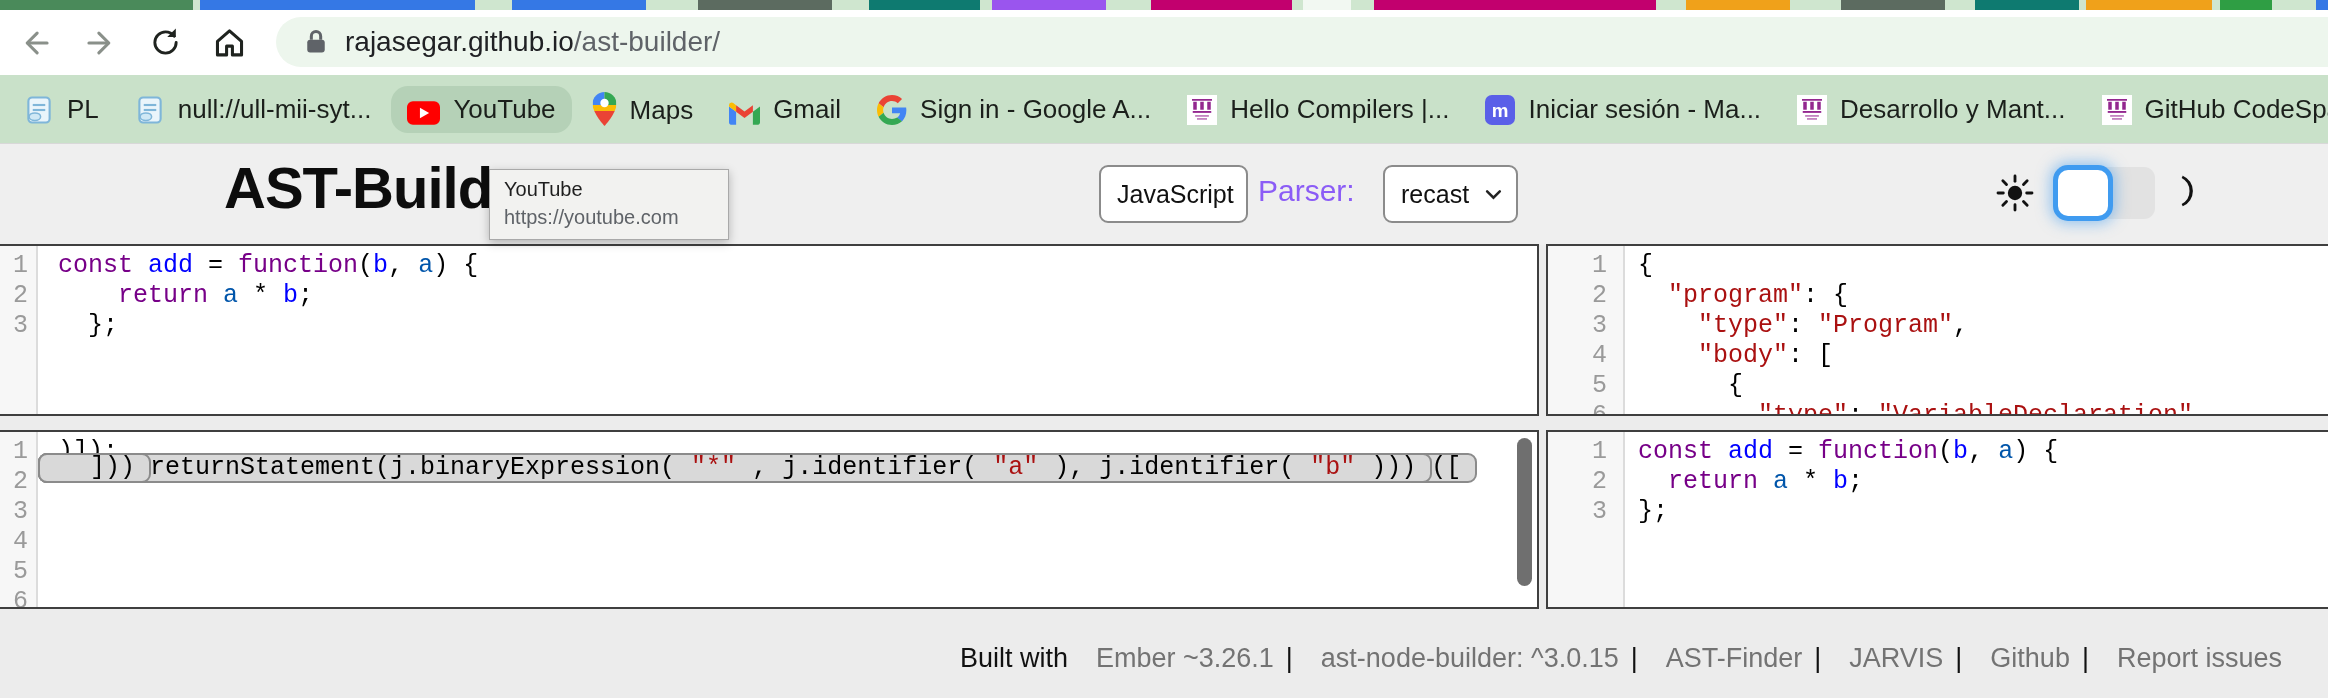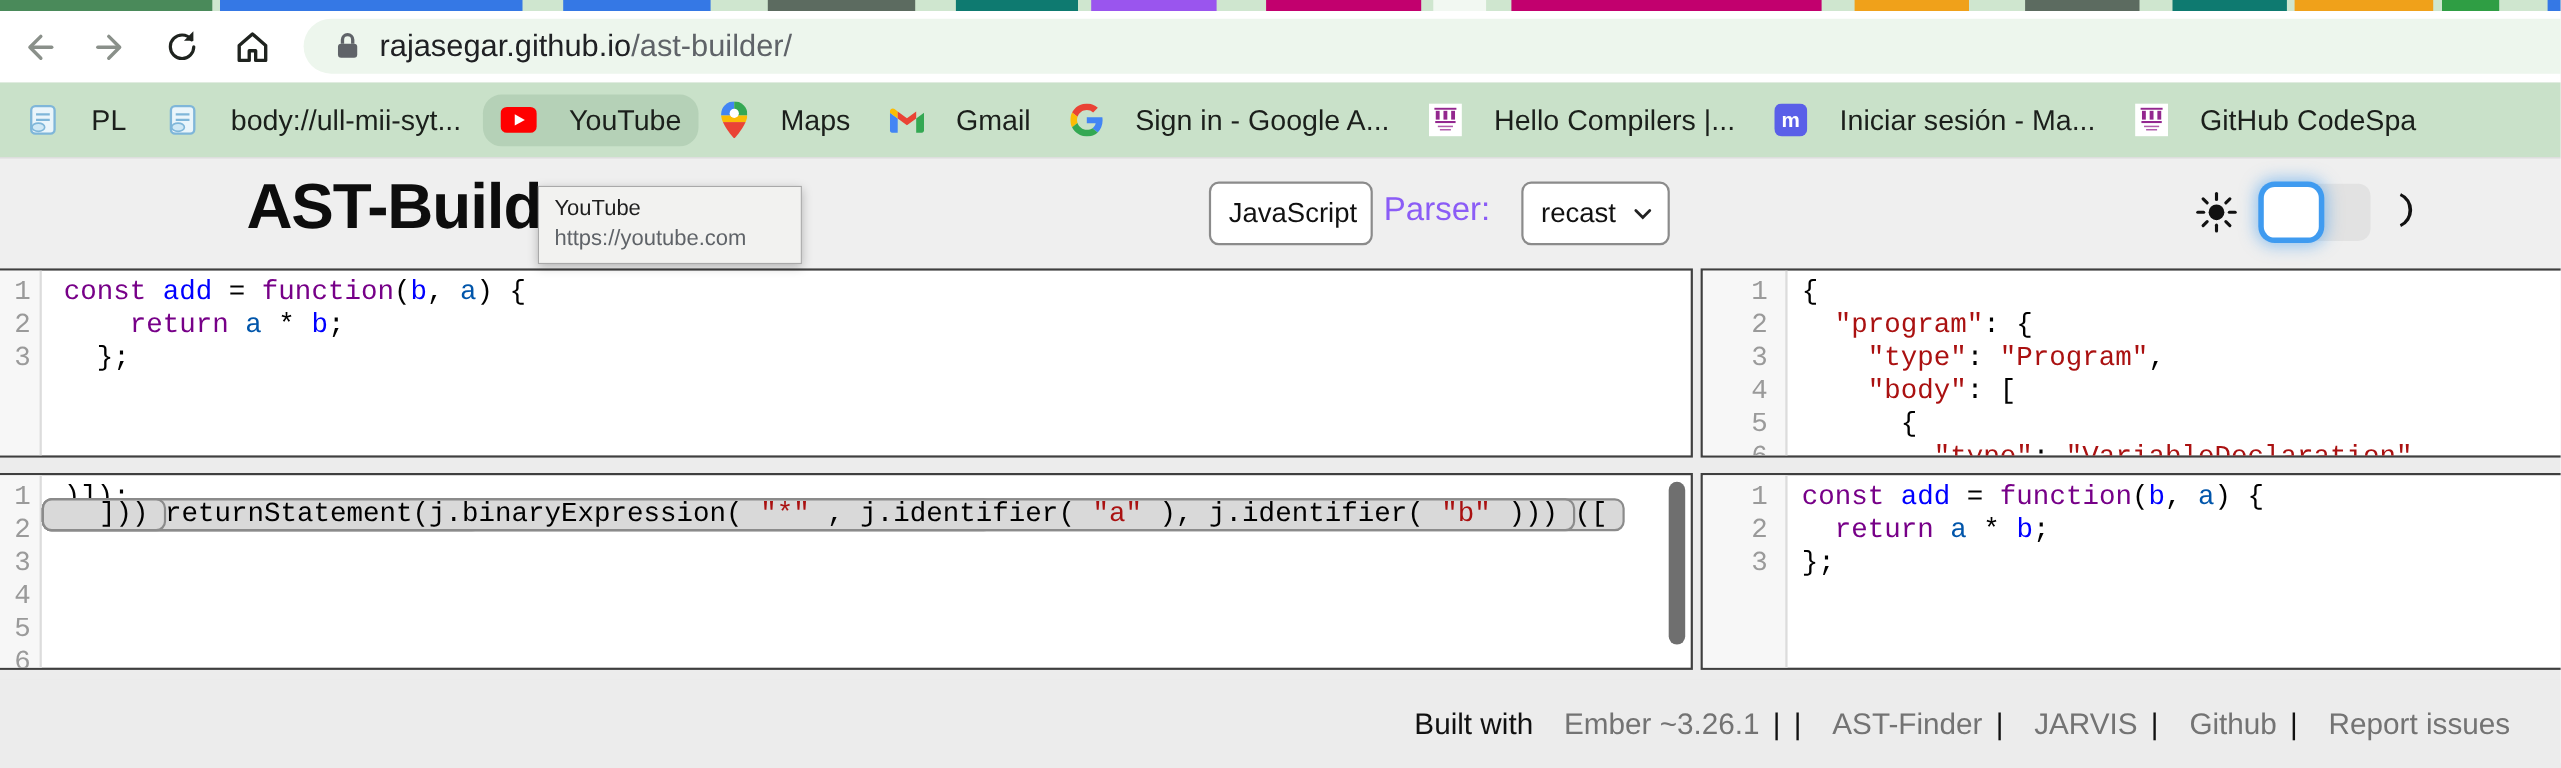--- a/index.html
+++ b/index.html
@@ -11,21 +11,21 @@
   .tabseg{position:absolute;top:0;height:10px}
   .toolbar{position:absolute;left:0;top:10px;width:100%;height:65px;background:#ffffff}
   .navbtn{position:absolute;top:0;height:65px;width:46px;display:flex;align-items:center;justify-content:center;cursor:pointer}
   #back{left:12px}#fwd{left:78px}#reload{left:142px}#home{left:206px}
   .pill{position:absolute;left:276px;top:7px;height:50px;right:-30px;background:#edf6ed;
         border-radius:25px;display:flex;align-items:center;padding-left:26px}
   .url{font-size:28px;color:#202124;margin-left:15px}
   .url .path{color:#5f6368}
   .bmbar{position:absolute;left:0;top:75px;width:100%;height:68px;background:#c9e1c9;
          display:flex;align-items:center;padding-left:8px;gap:4px;box-sizing:border-box;overflow:hidden}
-  .bm{display:flex;align-items:center;gap:29px;padding:8px 16px;border-radius:17px;
+  .bm{display:flex;align-items:flex-end;gap:13px;padding:8px 16px;border-radius:17px;
       font-size:26px;color:#1b1f1b;white-space:nowrap;flex-shrink:0;cursor:pointer}
   .bm.hl{background:#b5d1b7}
   .bm svg{display:block}
 
   
   .apphead{position:absolute;left:0;top:143px;width:100%;height:102px;background:#efefef;
            border-top:1px solid #d8d8d8;box-sizing:border-box}
   .title{position:absolute;left:224px;top:10px;font-size:58px;font-weight:700;color:#0d0d0d;letter-spacing:-1px}
   .sel{position:absolute;top:21px;height:58px;background:#fff;border:2px solid #8b8b8b;border-radius:9px;
        display:flex;align-items:center;justify-content:space-between;box-sizing:border-box;
@@ -143,21 +143,21 @@
       </div>
       <div class="bm">
         <span>
           <svg width="30" height="30" viewBox="0 0 24 24">
             <rect x="3.5" y="2" width="17" height="20" rx="3" fill="#eaf5fb" stroke="#7fb6d9" stroke-width="1.7"></rect>
             <line x1="7" y1="8" x2="17" y2="8" stroke="#7fb6d9" stroke-width="1.7"></line>
             <line x1="7" y1="12" x2="17" y2="12" stroke="#7fb6d9" stroke-width="1.7"></line>
             <ellipse cx="8.7" cy="17.3" rx="4.6" ry="3" fill="#cfe8f5" stroke="#7fb6d9" stroke-width="1.2"></ellipse>
           </svg>
         </span>
-        <span>body://ull-mii-syt...</span>
+        <span>null://ull-mii-syt...</span>
       </div>
       <div class="bm hl">
         <span>
           <svg width="33" height="24" viewBox="0 0 28 20">
             <rect width="28" height="20" rx="5" fill="#ff0000"></rect>
             <path d="M11 5.6 v8.8 l7.8-4.4 z" fill="#fff"></path>
           </svg>
         </span>
         <span>YouTube</span>
       </div>
@@ -232,20 +232,35 @@
             <rect width="24" height="24" fill="#fff"></rect>
             <rect x="4" y="3.2" width="16" height="1.4" fill="#93278f"></rect>
             <rect x="5" y="5.4" width="2.8" height="6.4" fill="#93278f"></rect>
             <rect x="10.6" y="5.4" width="2.8" height="6.4" fill="#93278f"></rect>
             <rect x="16.2" y="5.4" width="2.8" height="6.4" fill="#93278f"></rect>
             <rect x="4.6" y="12.8" width="14.8" height="1.5" fill="#93278f"></rect>
             <rect x="6.5" y="16.2" width="11" height="1.1" fill="#b05cac"></rect>
             <rect x="8" y="18.6" width="8" height="1.1" fill="#b05cac"></rect>
           </svg>
         </span>
+        <span>Desarrollo y Mant...</span>
+      </div>
+      <div class="bm">
+        <span>
+          <svg width="30" height="30" viewBox="0 0 24 24">
+            <rect width="24" height="24" fill="#fff"></rect>
+            <rect x="4" y="3.2" width="16" height="1.4" fill="#93278f"></rect>
+            <rect x="5" y="5.4" width="2.8" height="6.4" fill="#93278f"></rect>
+            <rect x="10.6" y="5.4" width="2.8" height="6.4" fill="#93278f"></rect>
+            <rect x="16.2" y="5.4" width="2.8" height="6.4" fill="#93278f"></rect>
+            <rect x="4.6" y="12.8" width="14.8" height="1.5" fill="#93278f"></rect>
+            <rect x="6.5" y="16.2" width="11" height="1.1" fill="#b05cac"></rect>
+            <rect x="8" y="18.6" width="8" height="1.1" fill="#b05cac"></rect>
+          </svg>
+        </span>
         <span>GitHub CodeSpa</span>
       </div>
     </div>
 
   <div class="apphead">
     <div class="title">AST-Builder</div>
     <div class="sel" id="langsel">
       <span>JavaScript</span>
       <svg width="22" height="13" viewBox="0 0 16 9">
           <path d="M2 1.5 l6 6 6-6" stroke="#222" stroke-width="2.4" fill="none" stroke-linecap="round"></path>
@@ -325,20 +340,21 @@
         <div>2</div>
         <div>3</div>
       </div>
       <div class="code"><div class="cline"><span class="tk-kw">const</span><span class="tk-pl"> </span><span class="tk-def">add</span><span class="tk-pl"> = </span><span class="tk-kw">function</span><span class="tk-pl">(</span><span class="tk-def">b</span><span class="tk-pl">, </span><span class="tk-v2">a</span><span class="tk-pl">) {</span></div><div class="cline"><span class="tk-pl">  </span><span class="tk-kw">return</span><span class="tk-pl"> </span><span class="tk-v2">a</span><span class="tk-pl"> * </span><span class="tk-def">b</span><span class="tk-pl">;</span></div><div class="cline"><span class="tk-pl">};</span></div></div>
     </div>
 
   <div class="footer" id="footer">
     <span>Built with</span>
   <span class="lnk">Ember ~3.26.1</span>
       <span class="sep">|</span>
+      <span class="lnk">ast-node-builder: ^3.0.15</span>
       <span class="sep">|</span>
       <span class="lnk">AST-Finder</span>
       <span class="sep">|</span>
       <span class="lnk">JARVIS</span>
       <span class="sep">|</span>
       <span class="lnk">Github</span>
       <span class="sep">|</span>
       <span class="lnk">Report issues</span>
     </div>
 

